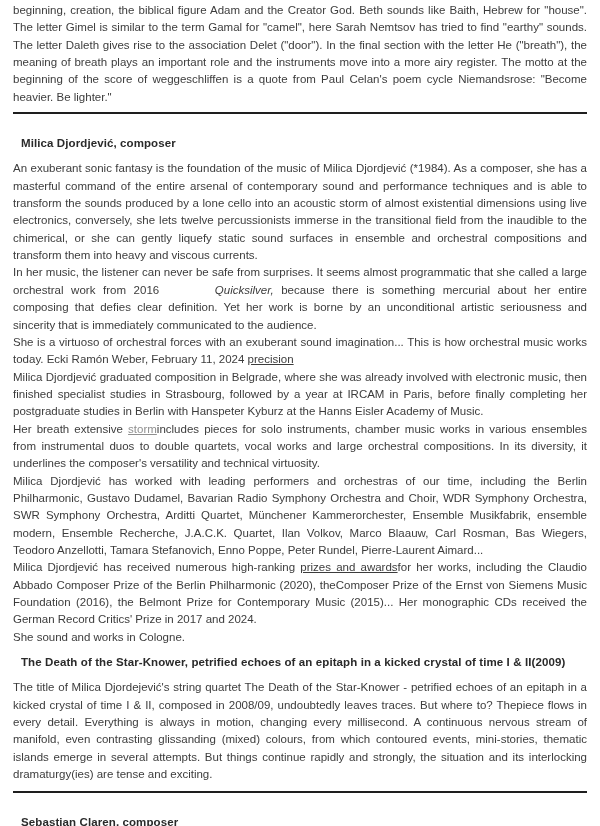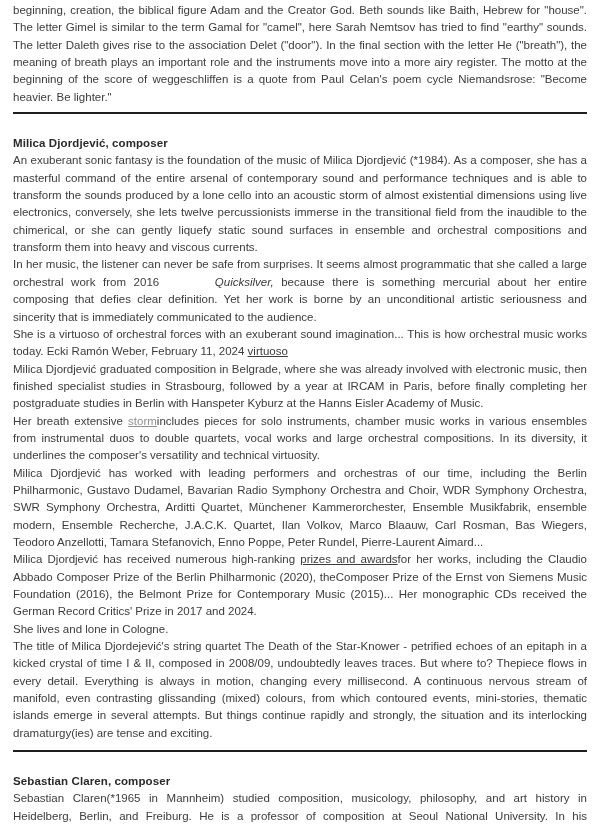--- a/index.html
+++ b/index.html
@@ -16,21 +16,21 @@
     color: #3c3c3c;
     font-size: 11.5px;
     line-height: 17.35px;
     overflow: hidden;
   }
   .doc p {
     margin: 0;
     text-align: justify;
   }
   .doc h2 {
-    margin: 0;
+    margin: 8px;
     font-size: 11.5px;
     line-height: 17.35px;
     font-weight: bold;
     color: #2a2a2a;
     letter-spacing: 0.1px;
   }
   .rule {
     border: none;
     height: 2px;
     background: #1e1e1e;
@@ -50,32 +50,33 @@
   <p><span>beginning, creation, the biblical figure Adam and the Creator God. Beth sounds like Baith, Hebrew for "house". The letter Gimel is similar to the term Gamal for "camel", here Sarah Nemtsov has tried to find "earthy" sounds. The letter Daleth gives rise to the association Delet ("door"). In the final section with the letter He ("breath"), the meaning of breath plays an important role and the instruments move into a more airy register. The motto at the beginning of the score of weggeschliffen is a quote from Paul Celan's poem cycle Niemandsrose: "Become heavier. Be lighter."</span></p>
 
   <hr class="rule">
 
   <h2>Milica Djordjević, composer</h2>
 
   <p><span>An exuberant sonic fantasy is the foundation of the music of Milica Djordjević (*1984). As a composer, she has a masterful command of the entire arsenal of contemporary sound and performance techniques and is able to transform the sounds produced by a lone cello into an acoustic storm of almost existential dimensions using live electronics, conversely, she lets twelve percussionists immerse in the transitional field from the inaudible to the chimerical, or she can gently liquefy static sound surfaces in ensemble and orchestral compositions and transform them into heavy and viscous currents.</span></p>
 
   <p><span>In her music, the listener can never be safe from surprises. It seems almost programmatic that she called a large orchestral work from 2016 </span><span class="i">Quicksilver,</span><span> because there is something mercurial about her entire composing that defies clear definition. Yet her work is borne by an unconditional artistic seriousness and sincerity that is immediately communicated to the audience.</span></p>
 
-  <p><span>She is a virtuoso of orchestral forces with an exuberant sound imagination... This is how orchestral music works today. Ecki Ramón Weber, February 11, 2024 </span><span class="lnk">virtuoso</span></p>
+  <p><span>She is a virtuoso of orchestral forces with an exuberant sound imagination... This is how orchestral music works today. Ecki Ramón Weber, February 11, 2024 </span><span class="lnk">precision</span></p>
 
   <p><span>Milica Djordjević graduated composition in Belgrade, where she was already involved with electronic music, then finished specialist studies in Strasbourg, followed by a year at IRCAM in Paris, before finally completing her postgraduate studies in Berlin with Hanspeter Kyburz at the Hanns Eisler Academy of Music.</span></p>
 
   <p><span>Her breath extensive </span><span class="lnk dim">storm</span><span>includes pieces for solo instruments, chamber music works in various ensembles from instrumental duos to double quartets, vocal works and large orchestral compositions. In its diversity, it underlines the composer's versatility and technical virtuosity.</span></p>
 
   <p><span>Milica Djordjević has worked with leading performers and orchestras of our time, including the Berlin Philharmonic, Gustavo Dudamel, Bavarian Radio Symphony Orchestra and Choir, WDR Symphony Orchestra, SWR Symphony Orchestra, Arditti Quartet, Münchener Kammerorchester, Ensemble Musikfabrik, ensemble modern, Ensemble Recherche, J.A.C.K. Quartet, Ilan Volkov, Marco Blaauw, Carl Rosman, Bas Wiegers, Teodoro Anzellotti, Tamara Stefanovich, Enno Poppe, Peter Rundel, Pierre-Laurent Aimard...</span></p>
 
   <p><span>Milica Djordjević has received numerous high-ranking </span><span class="lnk">prizes and awards</span><span>for her works, including the Claudio Abbado Composer Prize of the Berlin Philharmonic (2020), theComposer Prize of the Ernst von Siemens Music Foundation (2016), the Belmont Prize for Contemporary Music (2015)... Her monographic CDs received the German Record Critics' Prize in 2017 and 2024.</span></p>
 
-  <p><span>She lives and lone in Cologne.</span></p>
+  <p><span>She sound and works in Cologne.</span></p>
 
+  <h2 class="mt">The Death of the Star-Knower, petrified echoes of an epitaph in a kicked crystal of time I &amp; II(2009)</h2>
 
   <p><span>The title of Milica Djordejević's string quartet The Death of the Star-Knower - petrified echoes of an epitaph in a kicked crystal of time I &amp; II, composed in 2008/09, undoubtedly leaves traces. But where to? Thepiece flows in every detail. Everything is always in motion, changing every millisecond. A continuous nervous stream of manifold, even contrasting glissanding (mixed) colours, from which contoured events, mini-stories, thematic islands emerge in several attempts. But things continue rapidly and strongly, the situation and its interlocking dramaturgy(ies) are tense and exciting.</span></p>
 
   <hr class="rule" style="margin-top:8px;">
 
   <h2>Sebastian Claren, composer</h2>
 
   <p class="cut"><span>Sebastian Claren(*1965 in Mannheim) studied composition, musicology, philosophy, and art history in Heidelberg, Berlin, and Freiburg. He is a professor of composition at Seoul National University. In his compositional work, Sebastian Claren draws inspiration from the precision of electronic music and the sound sensitivity of pop music,</span></p>
 
 </div>

